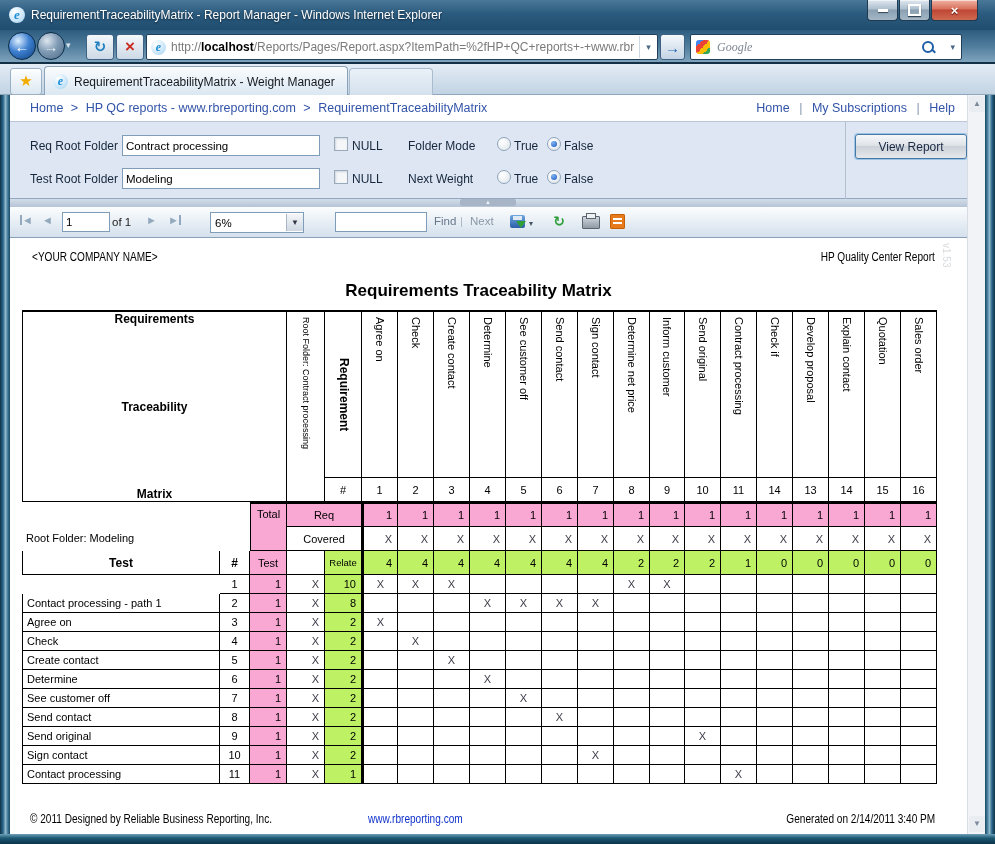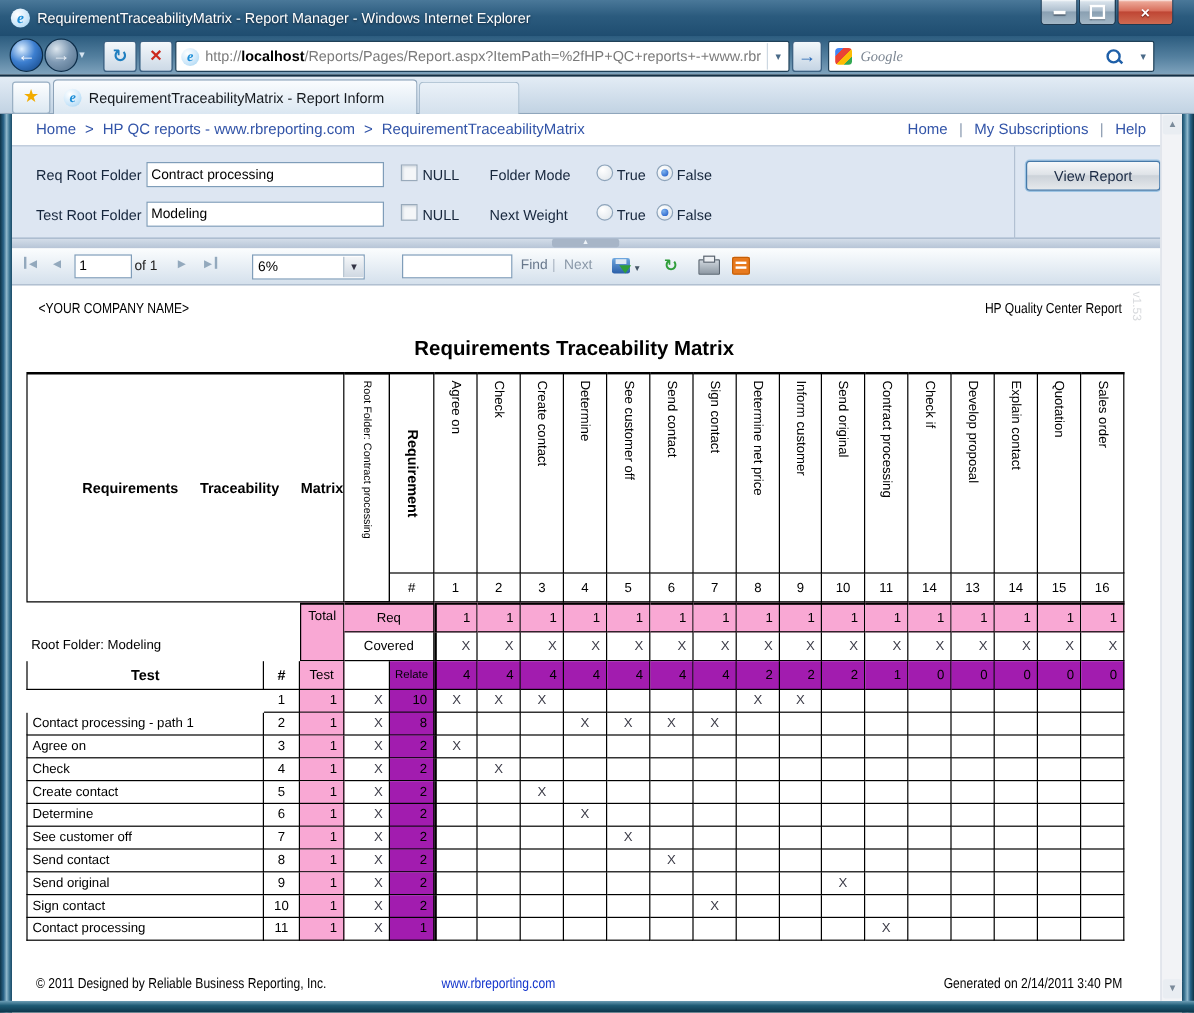--- a/index.html
+++ b/index.html
@@ -152,29 +152,29 @@
   .footR{position:absolute;right:60px;top:812px;font-size:12px;color:#000;text-align:right}
 
   
   #matrix{position:absolute;left:22px;top:310px;width:916px;height:475px}
   .mc{position:absolute;box-sizing:border-box;border-right:1px solid #000;border-bottom:1px solid #000;
     font-size:11px;color:#000;overflow:hidden;background:transparent}
   .bl{border-left:1px solid #000}
   .t2{border-top:2px solid #000}
   .l2{border-left:2px solid #000}
   .green{background:#f9a8d4}
-  .yellow{background:#a21caf}
+  .yellow{background:#bef264}
   .ctr{display:flex;align-items:center;justify-content:center}
   .numr{display:flex;align-items:center;justify-content:flex-end;padding-right:5px}
   .nm{display:flex;align-items:center;padding-left:4px}
   .topc{display:flex;justify-content:center;padding-top:4px}
   .b12{font-weight:bold;font-size:12px}
   .xm{color:#3c3c48}
   .r9{font-size:9.5px}
-  .corner{display:flex;flex-direction:row;align-items:center;justify-content:flex-end;gap:18px;
+  .corner{display:flex;flex-direction:column;align-items:center;justify-content:space-between;gap:18px;
     font-weight:bold;font-size:12px}
   .vcell{display:flex;justify-content:center;align-items:flex-start;padding-top:5px}
   .vmid{align-items:center;padding-top:0}
   .vtx{writing-mode:vertical-rl;white-space:nowrap;font-size:11px;line-height:1.1}
   .v9{font-size:9px}
   .v12b{font-size:12px;font-weight:bold}
   .rfm{position:absolute;left:4px;top:222px;font-size:11px;color:#000}
 </style>
 </head>
 <body>
@@ -210,21 +210,21 @@
   <span class="gph">Google</span>
   <span class="mag"></span>
   <span class="scaret">▾</span>
 </div>
 
 <div class="darkline"></div>
 <div class="tabbar"></div>
 <div class="starbtn">★</div>
 <div class="tab">
   <span class="ie-e2">e</span>
-  <span class="tlabel">RequirementTraceabilityMatrix - Report Inform</span>
+  <span class="tlabel">RequirementTraceabilityMatrix - Weight Manager</span>
 </div>
 <div class="tabstub"></div>
 
 <div class="frameL"></div>
 <div class="frameR"></div>
 <div class="frameB"></div>
 
 <div class="crumbbar">
   <span class="crumbs">
     <span class="crumb">Home</span>

